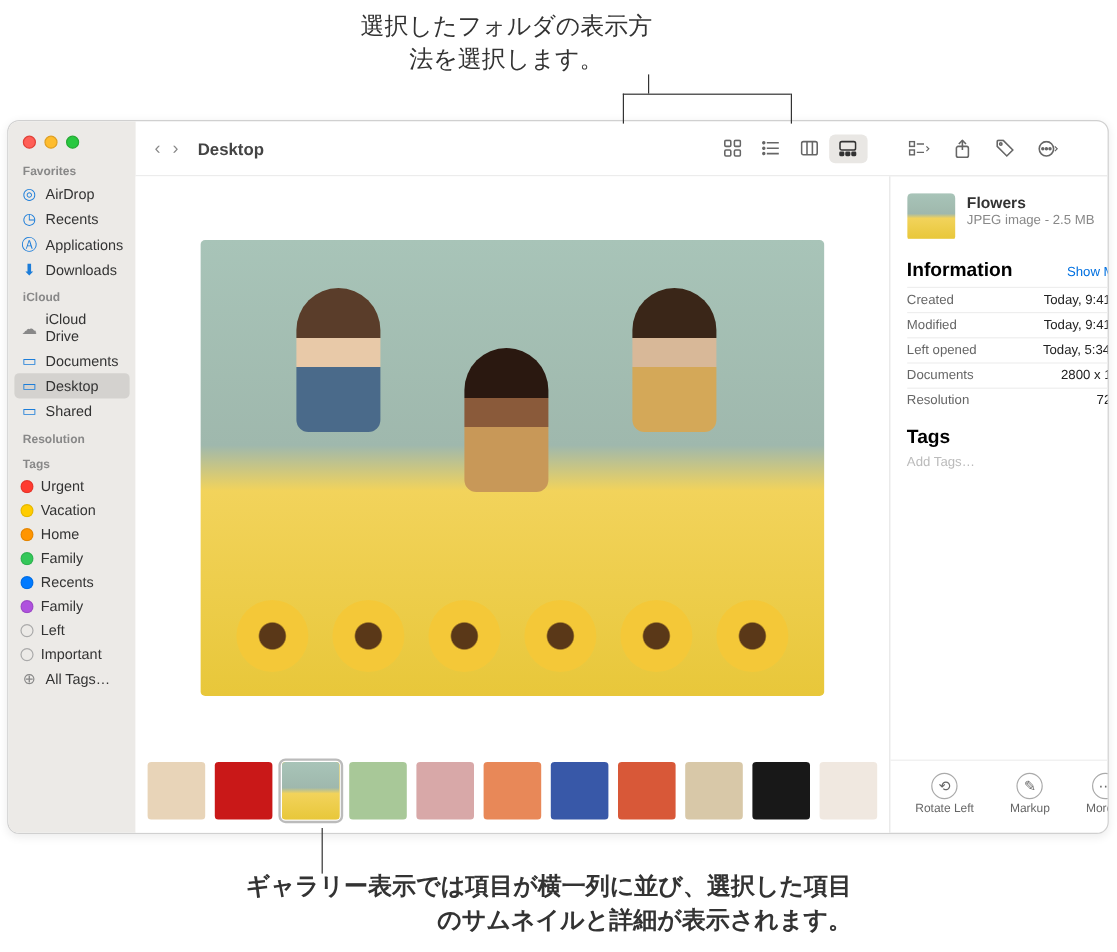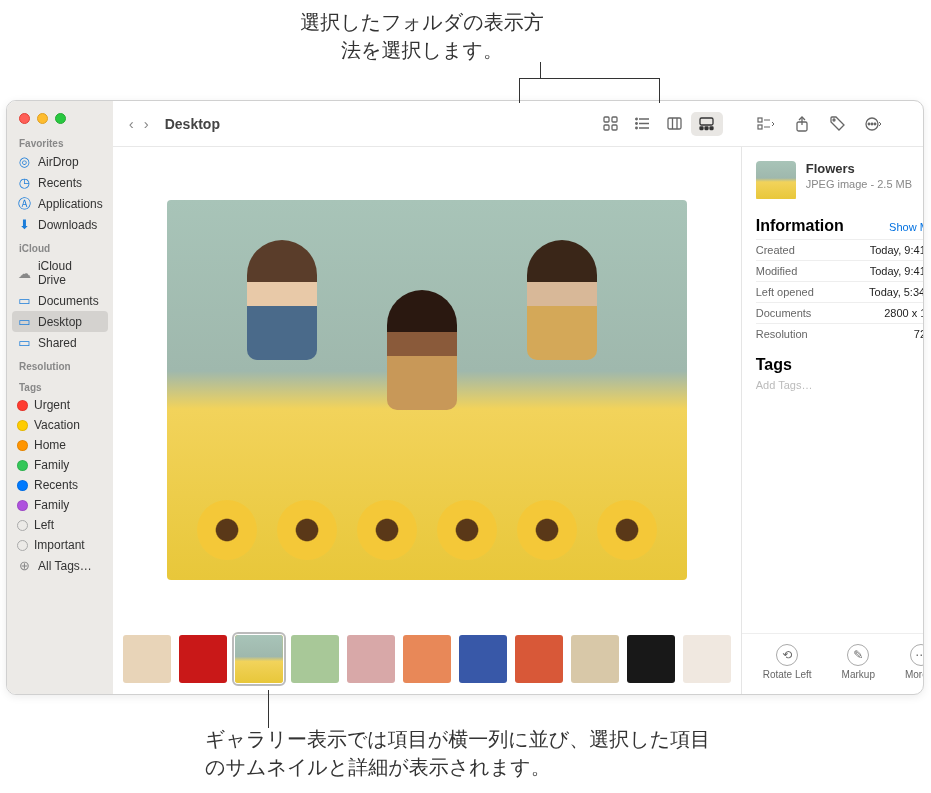--- a/index.html
+++ b/index.html
@@ -1,20 +1,20 @@
 <!DOCTYPE html>
 <html><head>
 <meta charset="utf-8">
 <style>
 * { margin: 0; padding: 0; box-sizing: border-box; font-family: -apple-system, BlinkMacSystemFont, "Helvetica Neue", sans-serif; }
 body { background: #fff; width: 931px; height: 793px; position: relative; overflow: hidden; }
 
 .annotation { position: absolute; font-size: 20px; color: #333; text-align: center; line-height: 1.4; z-index: 100; }
 .annotation-top { top: 8px; left: 292px; width: 260px; }
-.annotation-bottom { bottom: 12px; left: 205px; width: 520px; text-align: left; }
+.annotation-bottom { bottom: 12px; left: 190px; width: 520px; text-align: right; font-weight: bold; }
 
 .callout-line { position: absolute; background: #333; z-index: 99; }
 .callout-h { height: 1px; }
 .callout-v { width: 1px; }
 
 .window { position: absolute; top: 100px; left: 6px; width: 918px; height: 595px; border: 1px solid #d0d0d0; border-radius: 10px; overflow: hidden; display: flex; background: #fff; box-shadow: 0 2px 8px rgba(0,0,0,0.08); }
 
 .sidebar { width: 130px; background: #eceae7; display: flex; flex-direction: column; font-size: 12px; }
 .traffic { display: flex; gap: 7px; padding: 12px 12px 8px 12px; }
 .traffic div { width: 11px; height: 11px; border-radius: 50%; }

